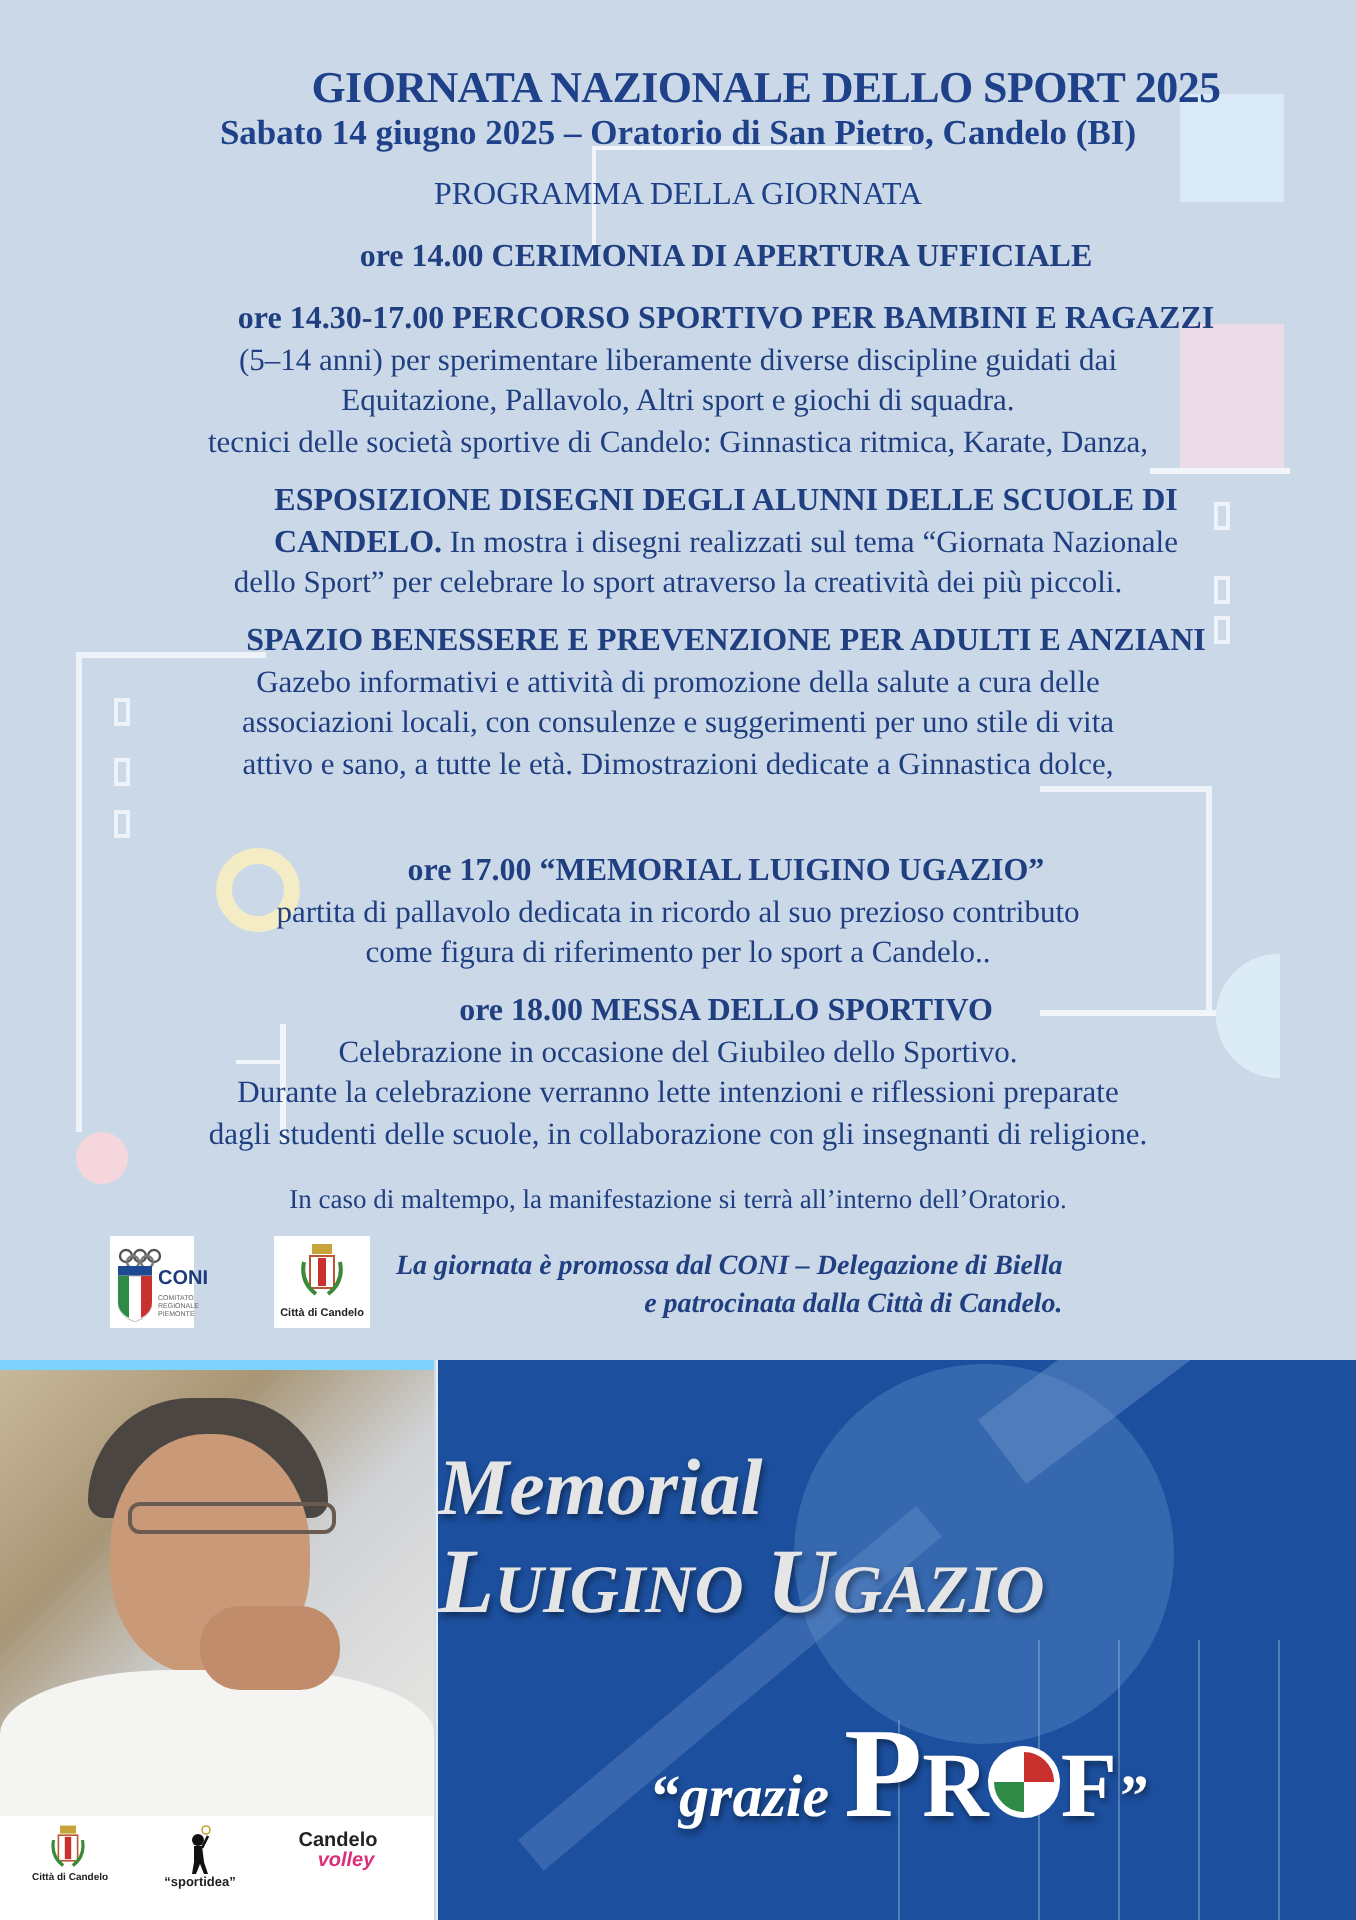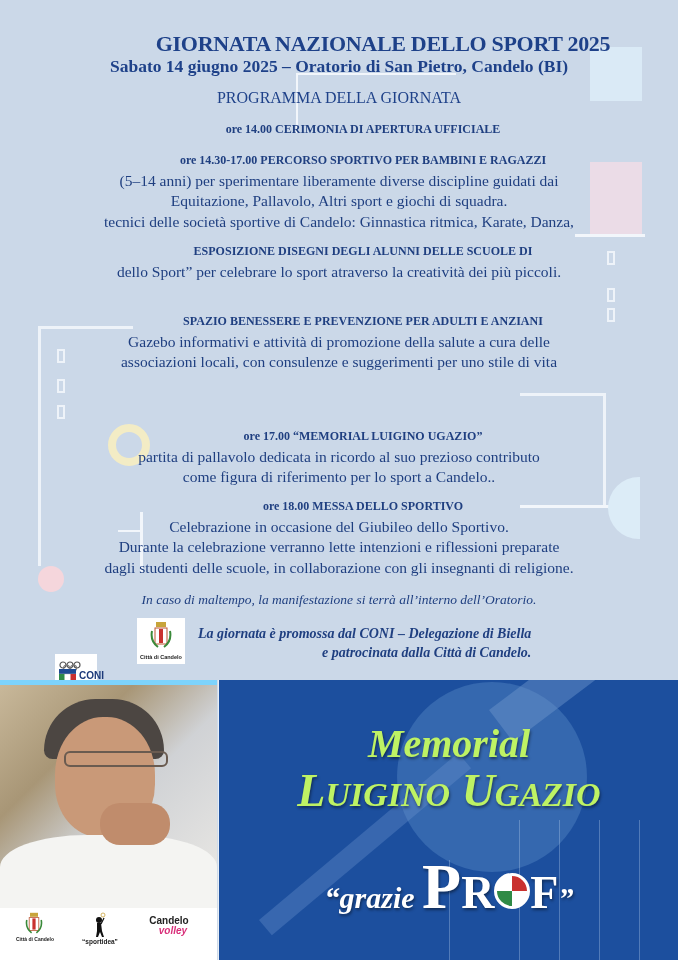--- a/index.html
+++ b/index.html
@@ -21,25 +21,25 @@
   .yellow-ring { left: 108px; top: 424px; width: 42px; height: 42px; border-radius: 50%; border: 8px solid #f3ecc5; }
   .small-rect { width: 8px; height: 14px; border: 2px solid #eef3f9; }
   .court-outline { border: 3px solid #eef3f9; }
 
   .content { position: absolute; left: 0; top: 0; width: 678px; text-align: center; }
   .title1 { position: absolute; top: 31px; width: 100%; font-weight: bold; font-size: 22px; letter-spacing: -0.3px; color: #1e4189; margin-left: 44px; }
   .title2 { position: absolute; top: 56px; width: 100%; font-weight: bold; font-size: 17.5px; color: #1e4189; }
   .title3 { position: absolute; top: 89px; width: 100%; font-weight: normal; font-size: 16px; color: #1e4189; }
   .block { position: absolute; width: 100%; font-size: 15.5px; line-height: 20.5px; color: #1f3f80; }
   .block b { font-weight: bold; }
-  .head { font-weight: bold; font-size: 12px; padding-left: 48px; }
-  .italic-note { position: absolute; top: 592px; width: 100%; font-style: italic; font-size: 13.5px; color: #1f3f80; text-align: center; }
+  .head { font-weight: bold; font-size: 16px; padding-left: 48px; }
+  .italic-note { position: absolute; top: 592px; width: 100%; font-size: 13.5px; color: #1f3f80; text-align: center; }
 
   .logo-box { position: absolute; background: #ffffff; }
-  .coni-logo { left: 55px; top: 618px; width: 42px; height: 46px; margin-top: 36px; }
+  .coni-logo { left: 55px; top: 618px; width: 42px; height: 46px; }
   .candelo-logo { left: 137px; top: 618px; width: 48px; height: 46px; }
   .logo-label { position: absolute; font-family: "Liberation Sans", sans-serif; font-weight: bold; color: #1d3a7a; }
   .promo { position: absolute; left: 198px; top: 624px; font-style: italic; font-weight: bold; font-size: 14px; line-height: 19px; color: #1f3f80; text-align: right; }
 
   
   .bottom { position: absolute; left: 0; top: 680px; width: 678px; height: 280px; }
   .photo-panel { position: absolute; left: 0; top: 0; width: 217px; height: 322px; background: #7dd3fc; overflow: hidden; }
   .photo { position: absolute; left: 0; top: 5px; width: 217px; height: 226px; background: linear-gradient(135deg, #c8b89a 0%, #a89676 30%, #d0d2d5 55%, #eceae6 100%); overflow: hidden; }
   .face { position: absolute; left: 55px; top: 32px; width: 100px; height: 120px; border-radius: 48% 48% 44% 44%; background: #c99978; }
   .hair { position: absolute; left: 44px; top: 14px; width: 120px; height: 60px; border-radius: 60px 60px 10px 10px; background: #4c4642; }
@@ -47,21 +47,21 @@
   .shirt { position: absolute; left: 0; top: 150px; width: 217px; height: 80px; background: #f4f4f2; border-radius: 40% 40% 0 0; }
   .hand { position: absolute; left: 100px; top: 118px; width: 70px; height: 42px; border-radius: 20px; background: #c08c6c; }
   .sponsor-row { position: absolute; left: 0; top: 228px; width: 217px; height: 52px; background: #ffffff; }
   .sponsor { position: absolute; font-family: "Liberation Sans", sans-serif; text-align: center; }
 
   .blue-panel { position: absolute; left: 218px; top: 0; width: 460px; height: 280px; background: #1c4f9e; overflow: hidden; border-left: 1px solid #e8eef6; }
   .ball { position: absolute; left: 178px; top: 2px; width: 190px; height: 190px; border-radius: 50%; background: #3a6cb1; opacity: .85; }
   .net-line { position: absolute; border-left: 1px solid rgba(180,205,235,0.35); }
   .diag { position: absolute; left: 270px; top: 30px; width: 260px; height: 40px; background: rgba(110,150,205,0.45); transform: rotate(-37deg); transform-origin: left top; }
   .diag2 { position: absolute; left: 40px; top: 240px; width: 260px; height: 20px; background: rgba(110,150,205,0.35); transform: rotate(-40deg); transform-origin: left top; }
-  .memorial { position: absolute; left: 0; width: 460px; text-align: center; color: #bef264; font-style: italic; text-shadow: 1px 2px 3px rgba(0,0,0,.45); }
+  .memorial { position: absolute; left: 0; width: 460px; text-align: left; color: #e5e5e5; font-style: italic; text-shadow: 1px 2px 3px rgba(0,0,0,.45); }
   .m1 { top: 40px; font-size: 40px; font-weight: bold; }
   .m2 { top: 84px; font-size: 46px; font-weight: bold; letter-spacing: 0px; }
   .m2 .sc { font-size: 34px; }
   .grazie { position: absolute; top: 170px; left: 0; width: 460px; text-align: center; color: #ffffff; font-weight: bold; text-shadow: 1px 2px 3px rgba(0,0,0,.45); }
   .grazie .g { font-style: italic; font-size: 30px; }
   .grazie .P { font-size: 64px; font-style: normal; }
   .grazie .rest { font-size: 46px; font-style: normal; }
   .ball-o { display: inline-block; width: 36px; height: 36px; border-radius: 50%; vertical-align: -1px;
     background: conic-gradient(#c9312f 0 25%, #ffffff 25% 50%, #2f8a46 50% 75%, #ffffff 75% 100%); border: 3px solid #ffffff; }
 </style>
@@ -101,27 +101,29 @@
 
     <div class="block" style="top:150px;">
       <div class="head">ore 14.30-17.00  PERCORSO SPORTIVO PER BAMBINI E RAGAZZI</div>
       <div>(5–14 anni) per sperimentare liberamente diverse discipline guidati dai</div>
       <div>Equitazione, Pallavolo, Altri sport e giochi di squadra.</div>
       <div>tecnici delle società sportive di Candelo: Ginnastica ritmica, Karate, Danza,</div>
     </div>
 
     <div class="block" style="top:241px;">
       <div class="head">ESPOSIZIONE DISEGNI DEGLI ALUNNI DELLE SCUOLE DI</div>
+      <div><b class="head">CANDELO.</b><span> In mostra i disegni realizzati sul tema “Giornata Nazionale</span></div>
       <div>dello Sport” per celebrare lo sport atraverso la creatività dei più piccoli.</div>
     </div>
 
     <div class="block" style="top:311px;">
       <div class="head">SPAZIO BENESSERE E PREVENZIONE PER ADULTI E ANZIANI</div>
       <div>Gazebo informativi e attività di promozione della salute a cura delle</div>
       <div>associazioni locali, con consulenze e suggerimenti per uno stile di vita</div>
+      <div>attivo e sano, a tutte le età. Dimostrazioni dedicate a Ginnastica dolce,</div>
     </div>
 
     <div class="block" style="top:426px;text-align:center;">
       <div class="head">ore 17.00 “MEMORIAL LUIGINO UGAZIO”</div>
       <div>partita di pallavolo dedicata in ricordo al suo prezioso contributo</div>
       <div>come figura di riferimento per lo sport a Candelo..</div>
     </div>
 
     <div class="block" style="top:496px;">
       <div class="head">ore 18.00 MESSA DELLO SPORTIVO</div>

